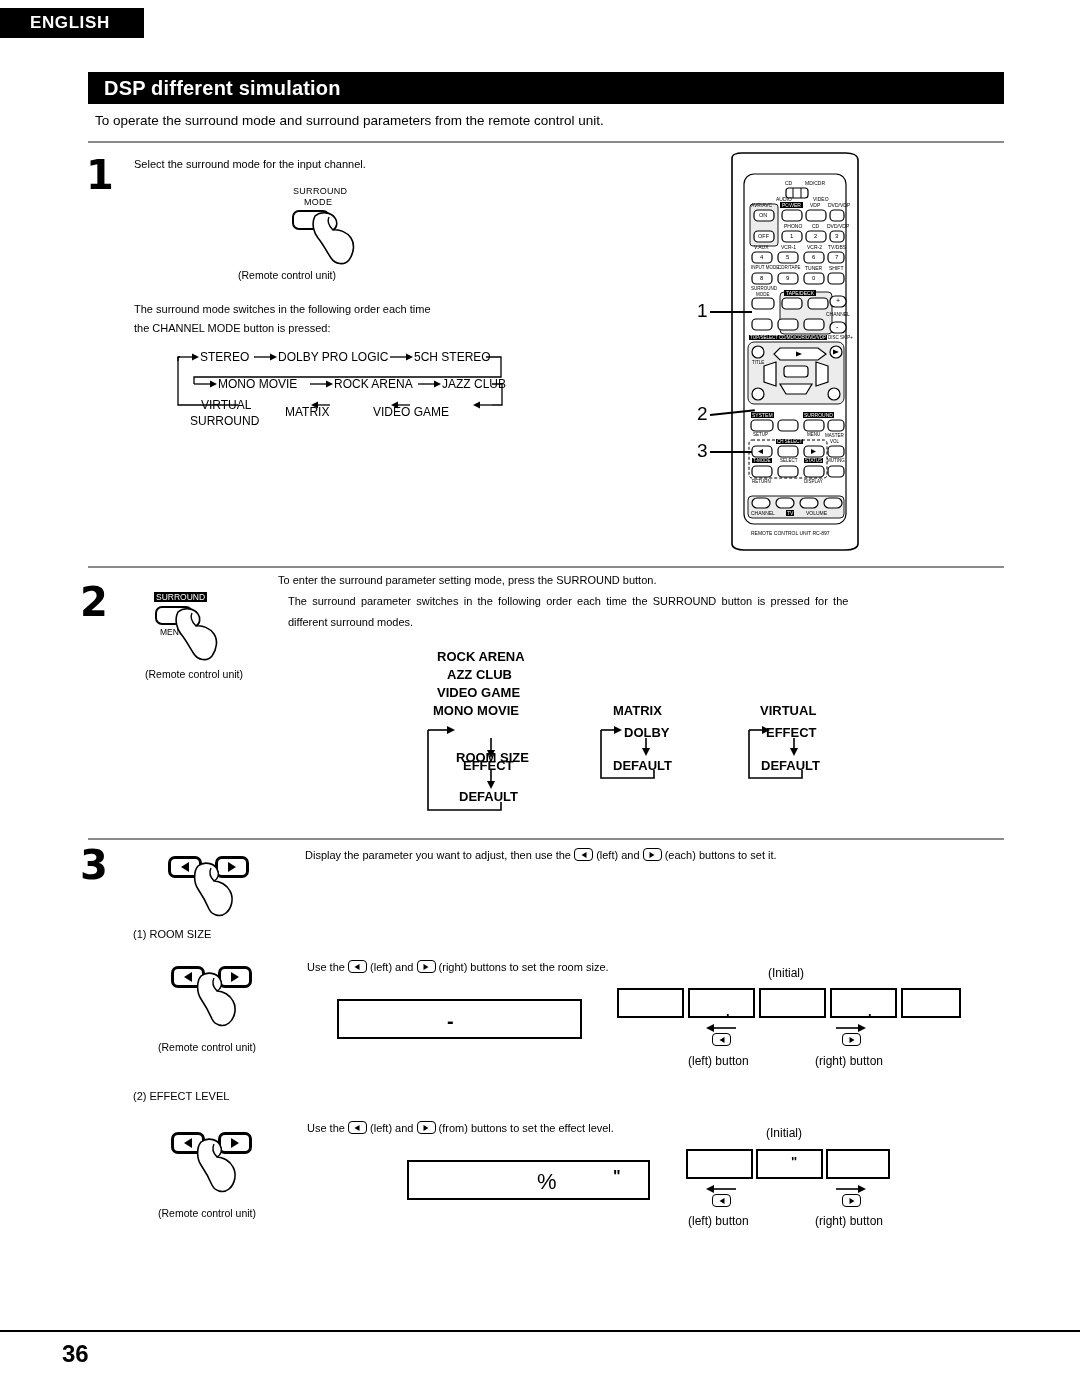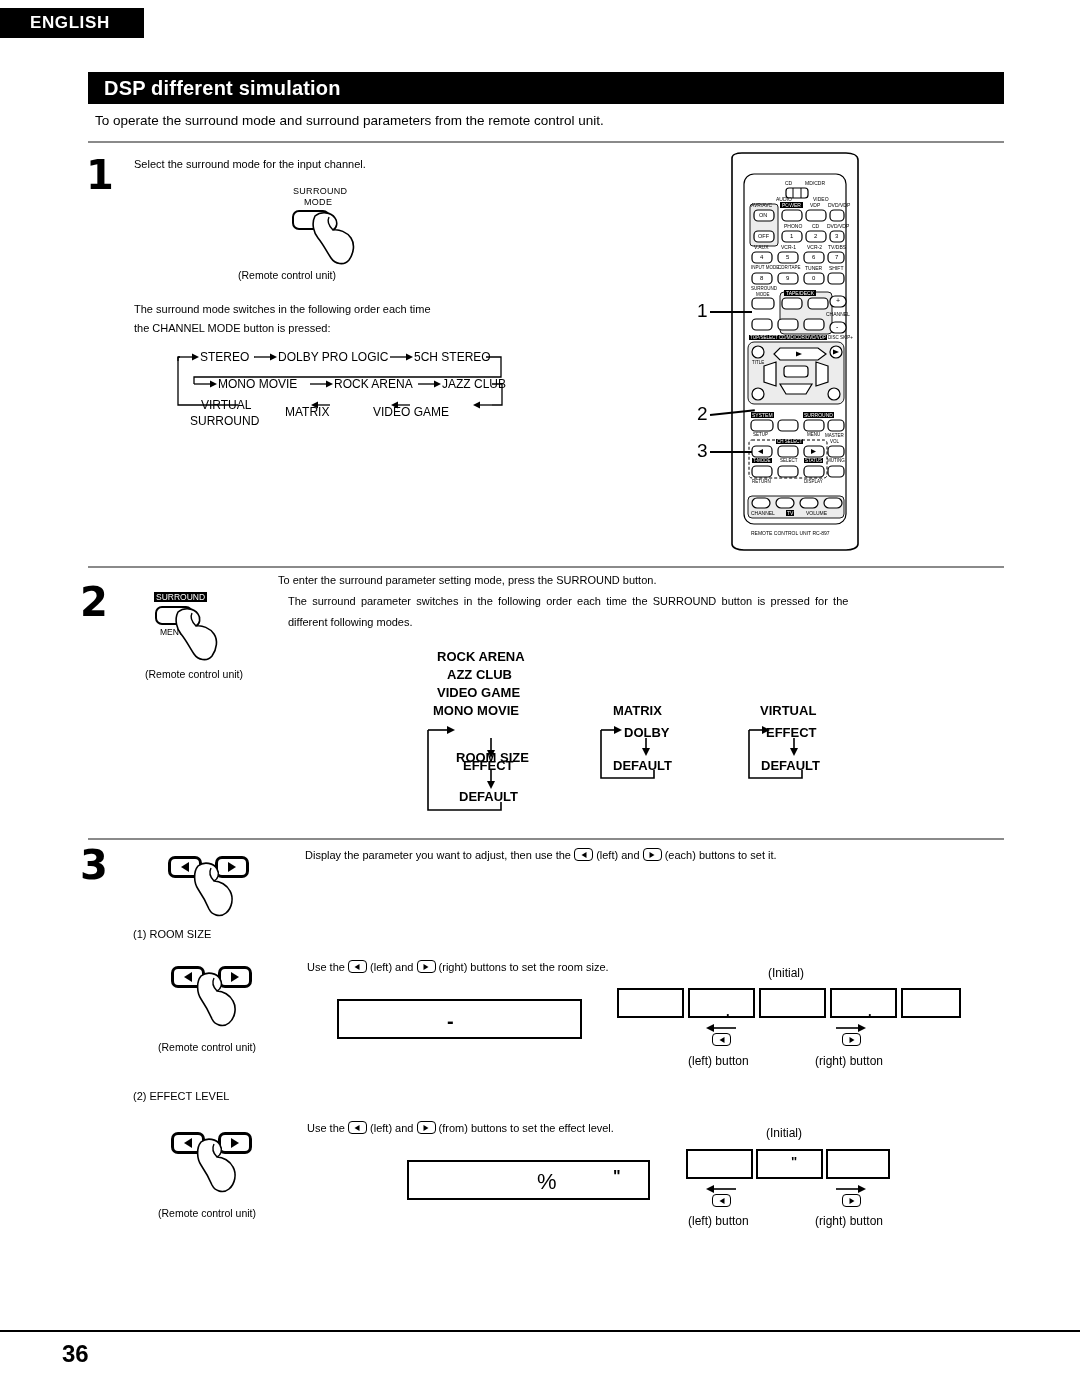--- a/index.html
+++ b/index.html
@@ -388,21 +388,21 @@
   <div class="txt-tiny" style="left:10px; top:35px; font-size:8.5px;">MENU</div>
   <svg class="hand" width="70" height="58" viewBox="0 0 70 58" style="left:22px; top:12px;">
     <path d="M6 8 C12 3 22 4 26 10 C29 14 28 20 24 22 C30 21 38 24 42 30 C46 36 45 45 40 52 C35 58 26 56 22 50 C18 44 14 36 9 30 C5 25 2 16 6 8 Z" fill="#fff" stroke="#000" stroke-width="1.6" stroke-linejoin="round"></path>
     <path d="M24 22 C20 18 18 13 20 9" fill="none" stroke="#000" stroke-width="1.4"></path>
   </svg>
   <div class="txt-sm" style="left:-5px; top:76px; font-size:10.5px;">(Remote control unit)</div>
 </div>
 
 <div class="txt" style="left:278px; top:574px;">To enter the surround parameter setting mode, press the SURROUND button.</div>
 <div class="txt" style="left:288px; top:595px; width:718px; word-spacing:2.2px;">The surround parameter switches in the following order each time the SURROUND button is pressed for the</div>
-<div class="txt" style="left:288px; top:616px;">different following modes.</div>
+<div class="txt" style="left:288px; top:616px;">different surround modes.</div>
 
 <div class="pf-head" style="left:437px; top:649px;">ROCK ARENA</div>
 <div class="pf-head" style="left:447px; top:667px;">AZZ CLUB</div>
 <div class="pf-head" style="left:437px; top:685px;">VIDEO GAME</div>
 <div class="pf-head" style="left:433px; top:703px;">MONO MOVIE</div>
 
 <div class="pf-item" style="left:456px; top:750px;">ROOM SIZE</div>
 <div class="pf-item" style="left:463px; top:758px;">EFFECT</div>
 <div class="pf-item" style="left:459px; top:789px;">DEFAULT</div>
 

